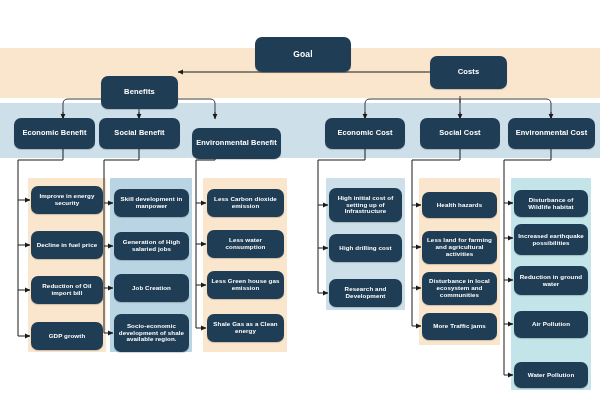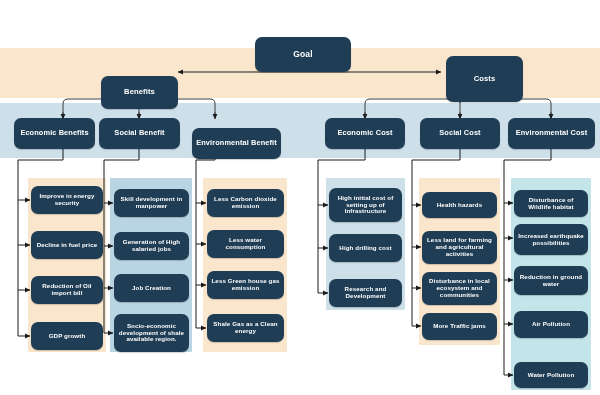--- a/index.html
+++ b/index.html
@@ -185,23 +185,23 @@
       <path d="M504,238 L513,238"></path>
       <path d="M504,280 L513,280"></path>
       <path d="M504,324 L513,324"></path>
       <path d="M504,375 L513,375"></path>
     </g>
   </svg>
 
   <div class="node tier1" style="left:255px; top:5px; width:96px; height:35px;">Goal</div>
 
   <div class="node tier2" style="left:101px; top:56px; width:77px; height:33px;margin-top:20px;">Benefits</div>
-  <div class="node tier2" style="left:446px; top:56px; width:77px; height:46px;">Costs</div>
-
-  <div class="node tier3" style="left:14px; top:118px; width:81px; height:31px;">Economic Benefits</div>
+  <div class="node tier2" style="left:430px; top:56px; width:77px; height:33px;">Costs</div>
+
+  <div class="node tier3" style="left:14px; top:118px; width:81px; height:31px;">Economic Benefit</div>
   <div class="node tier3" style="left:99px; top:118px; width:81px; height:31px;">Social Benefit</div>
   <div class="node tier3" style="left:192px; top:128px; width:89px; height:31px;text-align:center;">Environmental Benefit</div>
   <div class="node tier3" style="left:325px; top:118px; width:80px; height:31px;">Economic Cost</div>
   <div class="node tier3" style="left:420px; top:118px; width:80px; height:31px;">Social Cost</div>
   <div class="node tier3" style="left:508px; top:118px; width:87px; height:31px;">Environmental Cost</div>
 
   <div class="node leaf" style="left:31px; top:186px; width:72px; height:28px;">Improve in energy security</div>
   <div class="node leaf" style="left:31px; top:231px; width:72px; height:28px;">Decline in fuel price</div>
   <div class="node leaf" style="left:31px; top:276px; width:72px; height:28px;">Reduction of Oil import bill</div>
   <div class="node leaf" style="left:31px; top:322px; width:72px; height:28px;">GDP growth</div>

